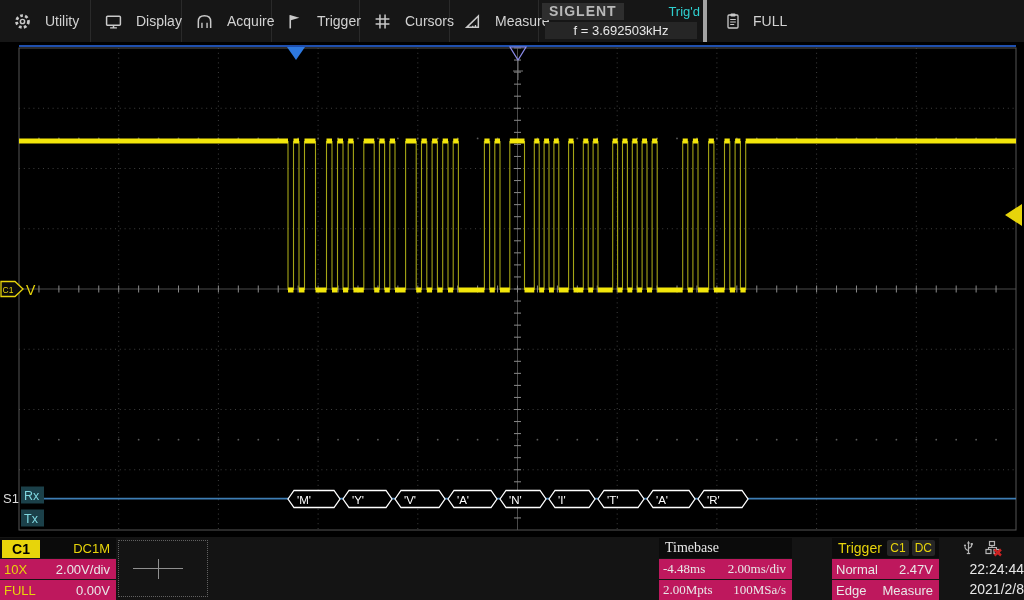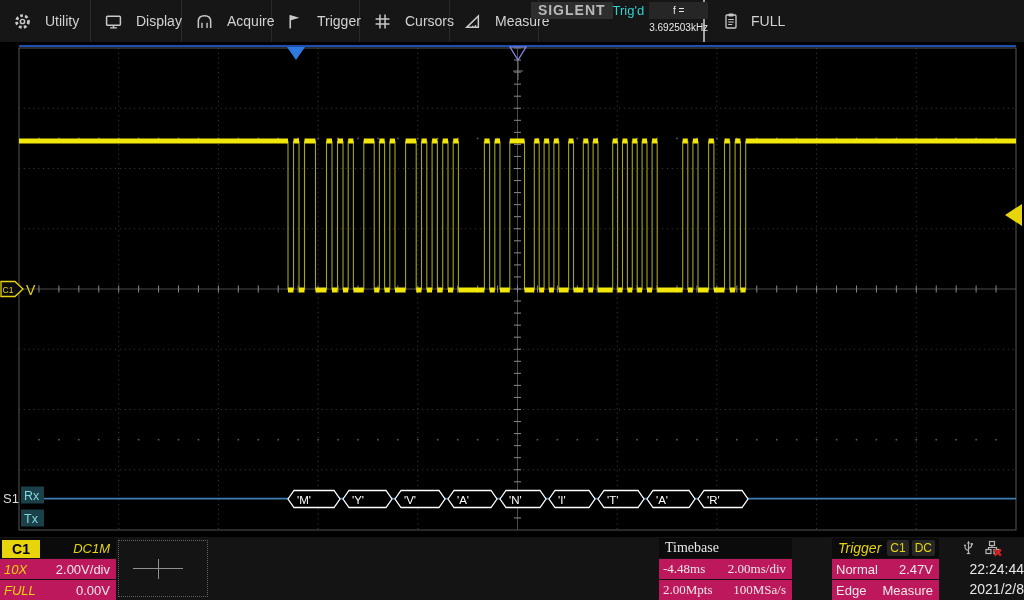--- a/index.html
+++ b/index.html
@@ -6,41 +6,41 @@
   body{width:1024px;height:600px;position:relative;overflow:hidden;
        font-family:"Liberation Sans", sans-serif; -webkit-font-smoothing:antialiased;}
   
   .menubar{position:absolute;left:0;top:0;width:1024px;height:42px;background:#161616;
            display:flex;align-items:stretch;z-index:3;}
   .menu-item{display:flex;align-items:center;gap:14px;padding:0 0 0 14px;
              border-right:1px solid #2a2a2a;color:#d2d2d2;font-size:14px;cursor:default;}
   .menu-item .ic{display:flex;align-items:center;}
   .mi-utility{width:76px}.mi-display{width:76px}.mi-acquire{width:75px}.mi-trigger{width:73px}
   .mi-cursors{width:75px}.mi-measure{width:74px}.mi-math{width:68px}.mi-analysis{width:86px}
-  .brandblock{width:158px;display:flex;flex-direction:row;justify-content:center;gap:2px;
-              padding:2px 3px;border-right:2px solid #a3a3a3;}
+  .brandblock{width:158px;display:flex;flex-direction:column;justify-content:center;gap:2px;
+              padding:2px 3px;border-right:4px solid #a3a3a3;}
   .brandrow{display:flex;align-items:center;height:17px;}
   .brandlogo{background:#2e2e2e;color:#b9b9b9;font-weight:bold;font-size:14px;letter-spacing:1px;
              padding:0 7px;height:17px;line-height:17px;}
   .trigd{flex:1;text-align:right;color:#2fd0d0;font-size:13px;}
-  .freqbox{background:#262626;color:#e8e8e8;font-size:10px;text-align:center;height:17px;
+  .freqbox{background:#262626;color:#e8e8e8;font-size:13px;text-align:center;height:17px;
            line-height:17px;margin:0 3px;}
   .savearea{flex:1;display:flex;align-items:center;gap:12px;padding-left:18px;color:#d2d2d2;font-size:14px;}
   
   #scope{position:absolute;left:0;top:0;z-index:1;}
   
   .bottombar{position:absolute;left:0;top:537px;width:1024px;height:63px;background:#141414;z-index:3;}
   .bbox{position:absolute;top:1px;font-size:13px;color:#e8e8e8;}
   .chbox{left:0;width:116px;}
   .row{display:flex;align-items:center;justify-content:space-between;height:20px;
        background:#be185d;margin-top:1px;padding:0 6px 0 4px;}
   .rowhead{display:flex;align-items:center;height:20px;background:#0b0b0b;padding:0;}
   .c1badge{width:38px;height:18px;background:#e7d40b;color:#000;font-size:14px;font-weight:bold;
            text-align:center;line-height:18px;margin:1px 0 0 2px;}
-  .yel{color:#e7d40b;font-style:italic;}
+  .yel{color:#e7d40b;}
   .chbox .rowhead .yel{margin-left:auto;padding-right:6px;font-size:13px;}
   .placebox{left:118px;top:3px;width:88px;height:55px;border:1px dotted #616161;position:absolute;}
   .ph-h{position:absolute;left:14px;top:27px;width:50px;height:1px;background:#909090;}
   .ph-v{position:absolute;left:39px;top:18px;width:1px;height:20px;background:#909090;}
   .tbbox{left:659px;width:133px;font-family:Liberation Serif, serif;}
   .tbbox .rowhead{padding-left:6px;font-size:14px;}
   .trbox{left:832px;width:107px;}
   .trbox .rowhead{padding-left:6px;font-size:14px;}
   .badge{background:#262626;color:#e7d40b;font-size:12px;padding:0 3px;margin-left:3px;
          height:16px;line-height:16px;border-radius:2px;}

